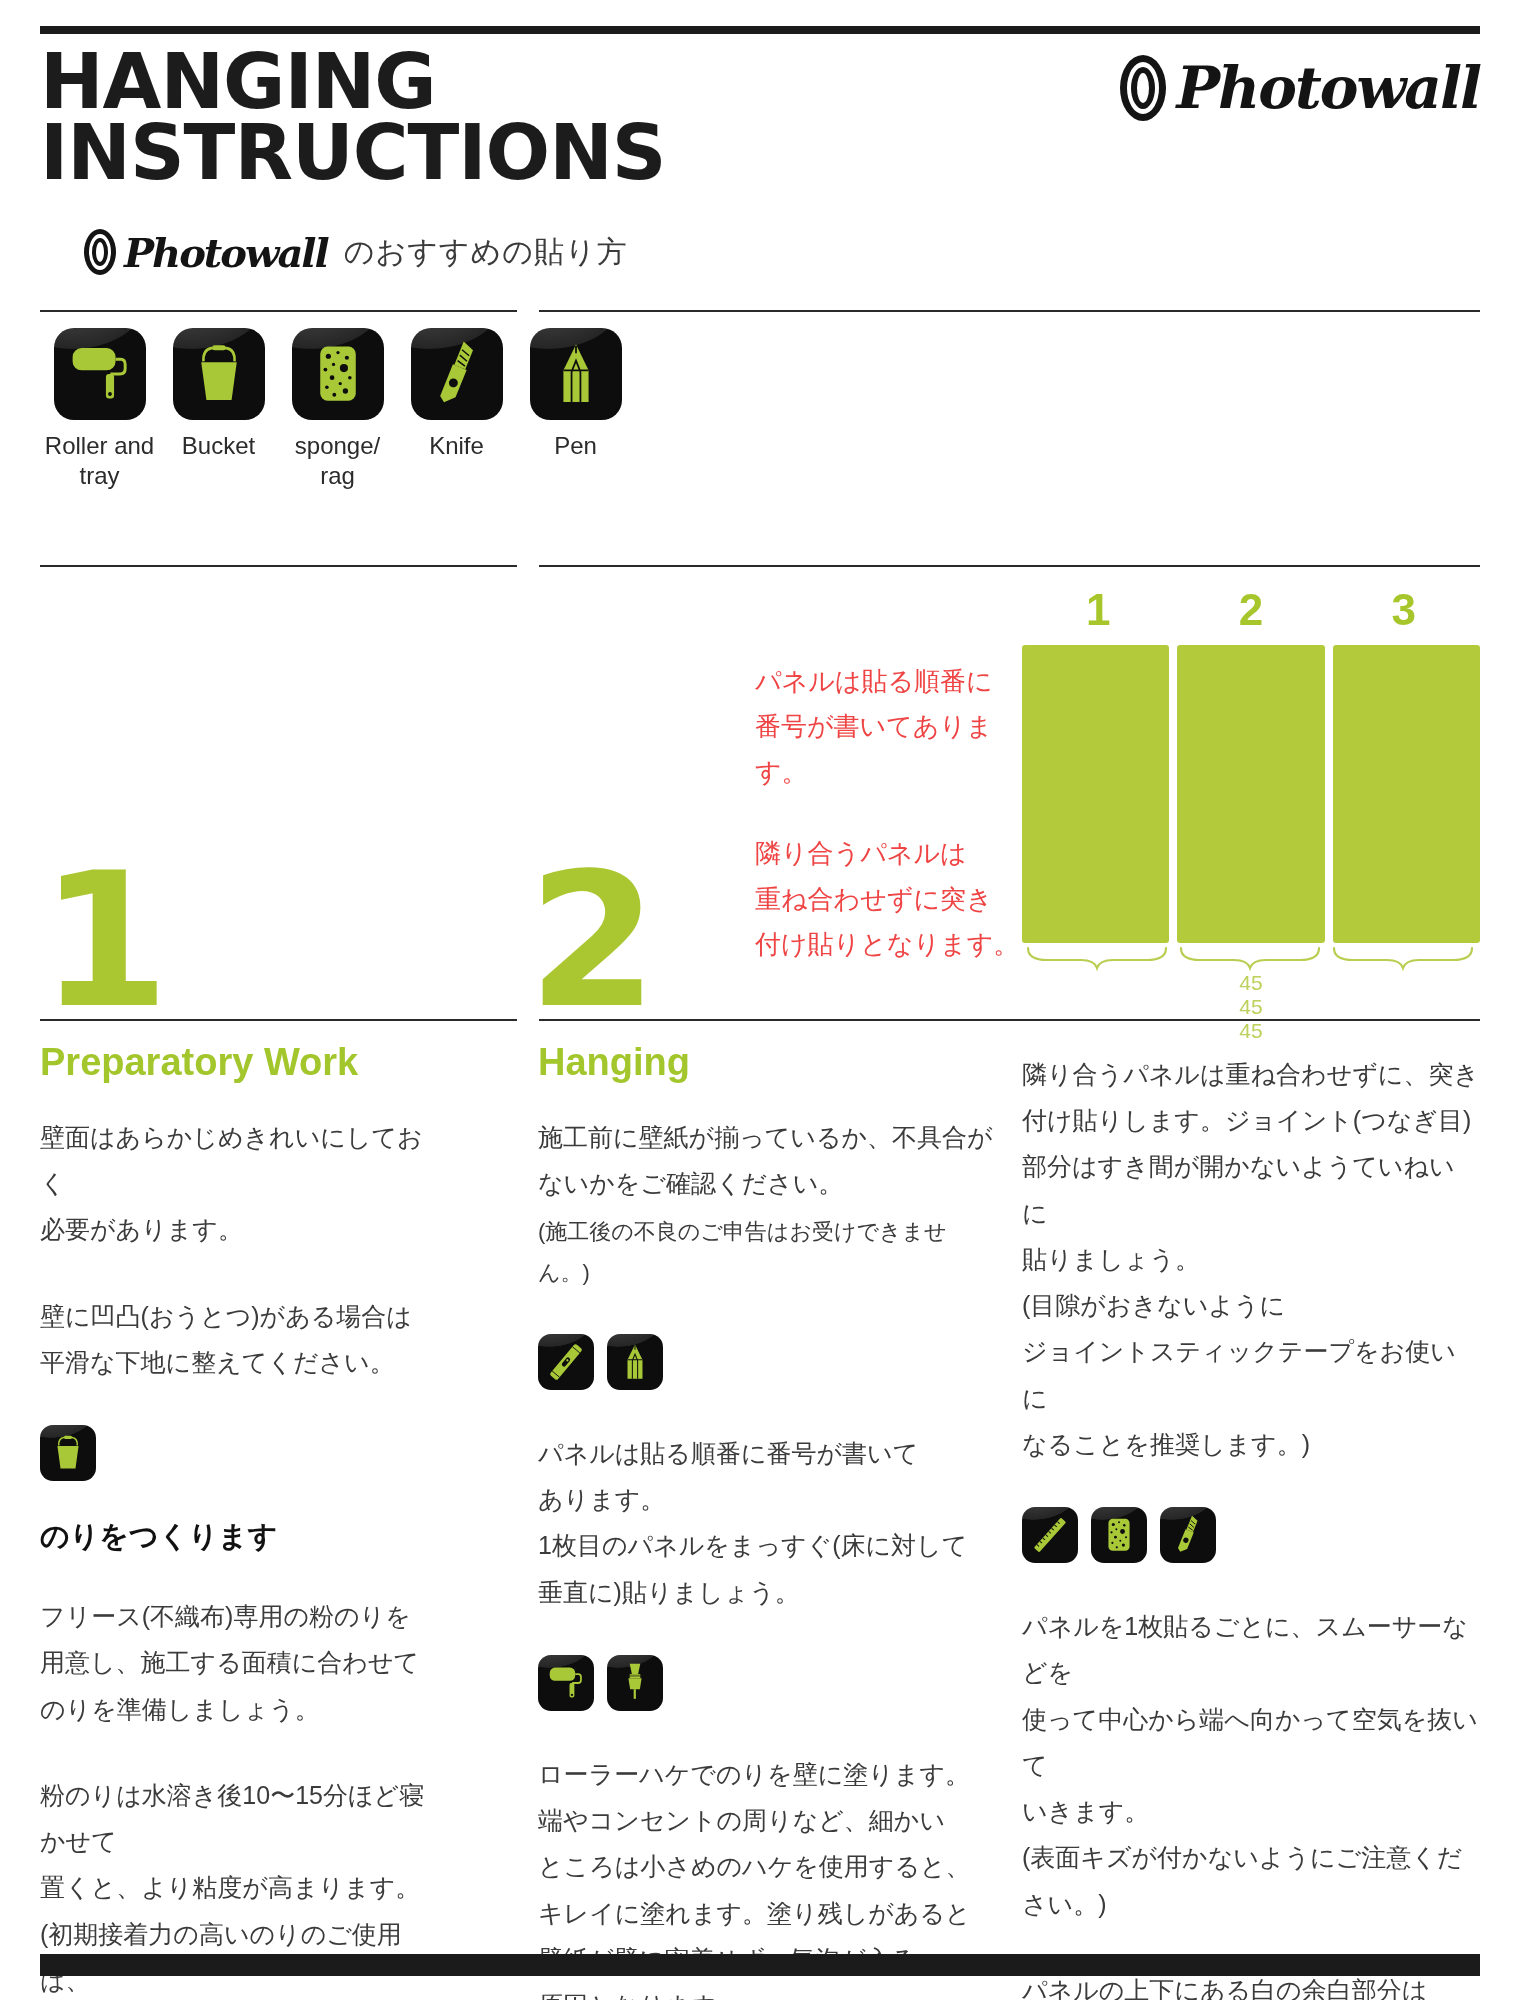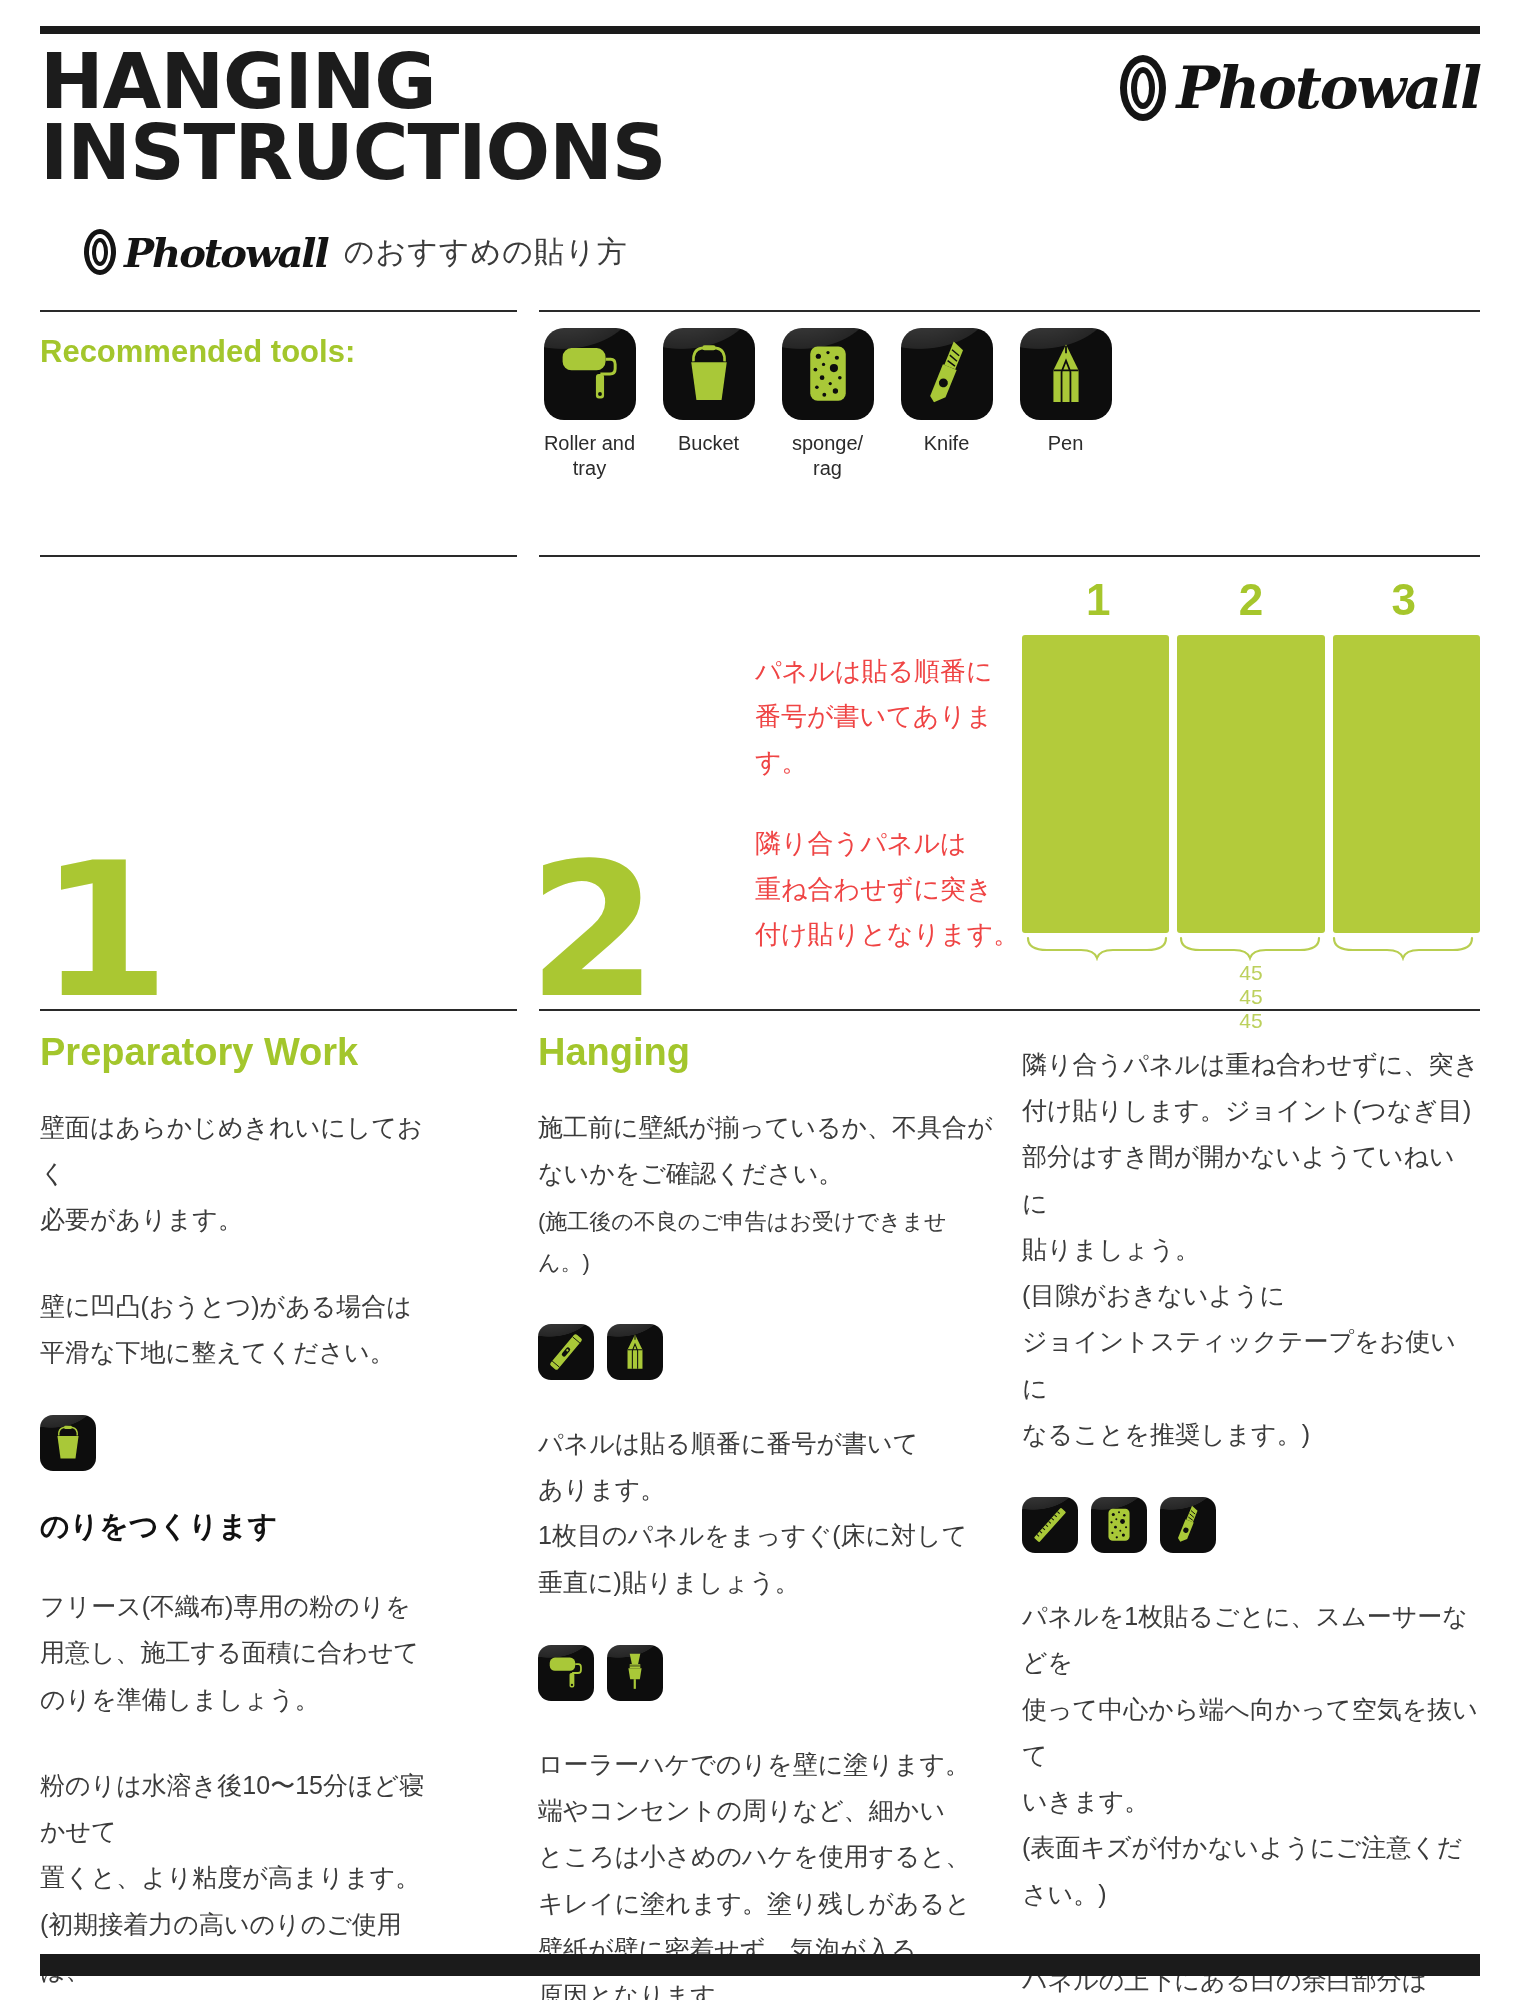--- a/index.html
+++ b/index.html
@@ -46,21 +46,21 @@
   .tile-sm{width:56px;height:56px;border-radius:13px;}
   .tile-lg svg{width:74px;height:74px;}
   .tile-sm svg{width:44px;height:44px;}
 
   
   .tools-row{display:flex;margin-top:16px;}
   .tools-left{width:490px;}
   .tools-heading{font-size:31px;font-weight:700;color:#a3c62c;margin-top:6px;}
   .tool-items{display:flex;}
   .tool-item{width:119px;display:flex;flex-direction:column;align-items:center;}
-  .tool-label{margin-top:11px;font-size:20px;line-height:1.25;color:#2b2b2b;text-align:center;white-space:pre-line;}
+  .tool-label{margin-top:11px;font-size:24px;line-height:1.25;color:#2b2b2b;text-align:center;white-space:pre-line;}
   .tools-spacer{height:74px;}
 
   
   .steps{position:relative;height:452px;}
   .big-num{position:absolute;bottom:6px;font-size:186px;line-height:0.78;font-weight:800;color:#aac732;
            font-family:"DejaVu Sans","Liberation Sans",sans-serif;}
   .big-num-1{left:0;}
   .big-num-2{left:488px;}
   .panel-notes{position:absolute;left:715px;top:92px;width:275px;}
   .panel-note{font-size:26px;line-height:1.75;color:#ef4444;white-space:pre-line;margin:0 0 36px 0;}
@@ -121,23 +121,20 @@
     <span class="subtitle-text">のおすすめの貼り方</span>
   </div>
 
   <div class="rule-row" style="margin-top:34px;">
     <div class="seg1"></div>
       <div class="gap"></div>
       <div class="seg2"></div>
   </div>
 
   <div class="tools-row">
-    <div class="tools-left">
-      <div class="tools-heading">Recommended tools:</div>
-    </div>
     <div class="tool-items">
 
       <div class="tool-item">
         <div class="tile tile-lg">
           <svg viewBox="0 0 100 100">
             <rect class="g" x="13" y="15" width="58" height="30" rx="12"></rect>
             <path d="M71,30 h7 q6,0 6,7 v6 q0,7 -7,7 h-13" fill="none" stroke="#a9c838" stroke-width="4"></path>
             <rect class="g" x="58" y="50" width="11" height="33" rx="4"></rect>
             <circle class="k" cx="63.5" cy="77" r="2.6"></circle>
           </svg>

